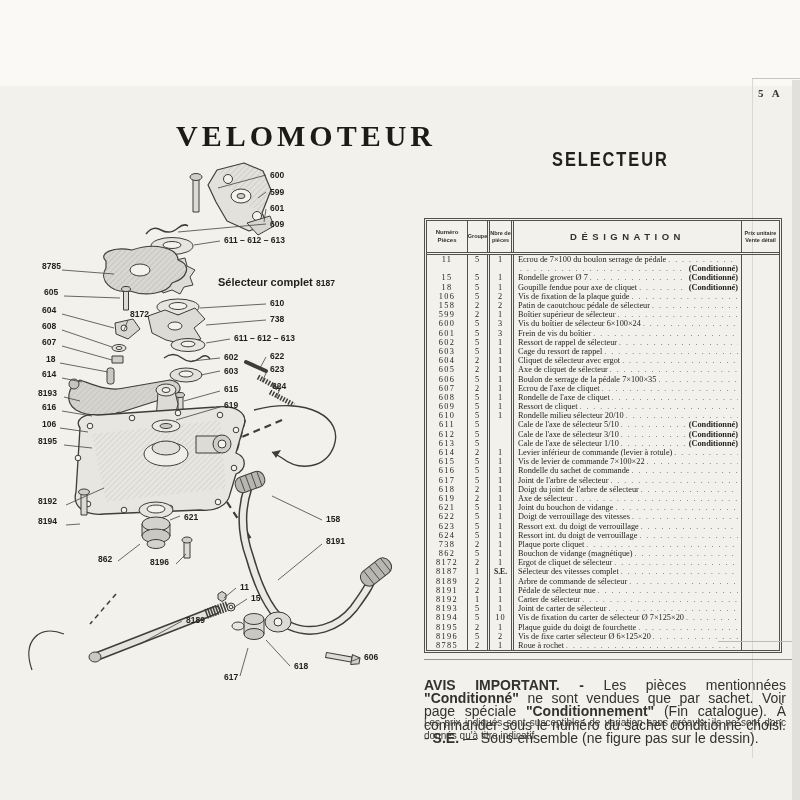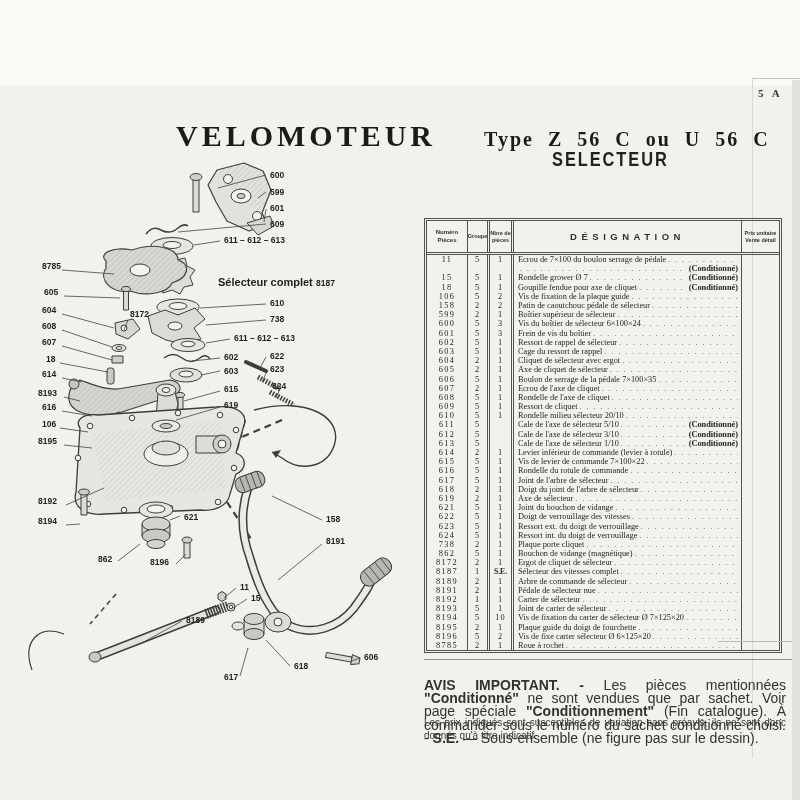--- a/index.html
+++ b/index.html
@@ -64,21 +64,20 @@
 
 <div class="topband"></div>
 <div class="right-strip"></div>
 <div class="edge-v"></div>
 <div class="edge-h"></div>
 
 <div class="corner-mark">5 A</div>
 
 <div class="titlebar">
   <span class="t-main">VELOMOTEUR</span>
-  <span class="t-sub">Type Z 56 C ou U 56 C</span>
 </div>
 
 <div class="section-title">SELECTEUR</div>
 
 <svg class="diagram" width="400" height="590" viewBox="0 0 400 590">
   <defs>
     <pattern id="hatch" width="4" height="4" patternUnits="userSpaceOnUse" patternTransform="rotate(45)">
       <line x1="0" y1="0" x2="0" y2="4" stroke="#94938d" stroke-width="1"></line>
     </pattern>
   </defs>
@@ -637,21 +636,21 @@
           <span class="dt">Vis de levier de commande 7×100×22</span>
           <span class="ld">. . . . . . . . . . . . . . . . . . . . . . . . . . . . . . . . . . . . . . . . . . . . . . . . . . . . . . . . . . . . . . . . . . . . . . . . . . . . . . . . . . . . . . . . . . . . . . . . . . . . . . . . . . . . . . . . . . . . . . . . </span>
         </div>
         <div class="tc p"></div>
       </div>
       <div class="trow">
         <div class="tc n">616</div>
         <div class="tc g">5</div>
         <div class="tc q">1</div>
         <div class="tc d">
-          <span class="dt">Rondelle du rotule de commande</span>
+          <span class="dt">Rondelle du sachet de commande</span>
           <span class="ld">. . . . . . . . . . . . . . . . . . . . . . . . . . . . . . . . . . . . . . . . . . . . . . . . . . . . . . . . . . . . . . . . . . . . . . . . . . . . . . . . . . . . . . . . . . . . . . . . . . . . . . . . . . . . . . . . . . . . . . . . </span>
         </div>
         <div class="tc p"></div>
       </div>
       <div class="trow">
         <div class="tc n">617</div>
         <div class="tc g">5</div>
         <div class="tc q">1</div>
         <div class="tc d">
           <span class="dt">Joint de l'arbre de sélecteur</span>

